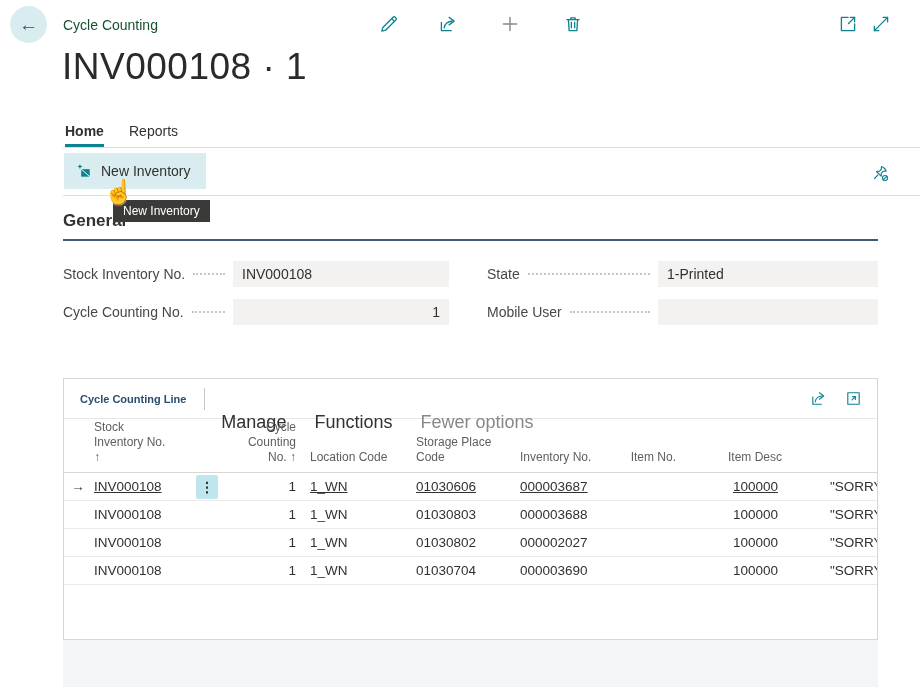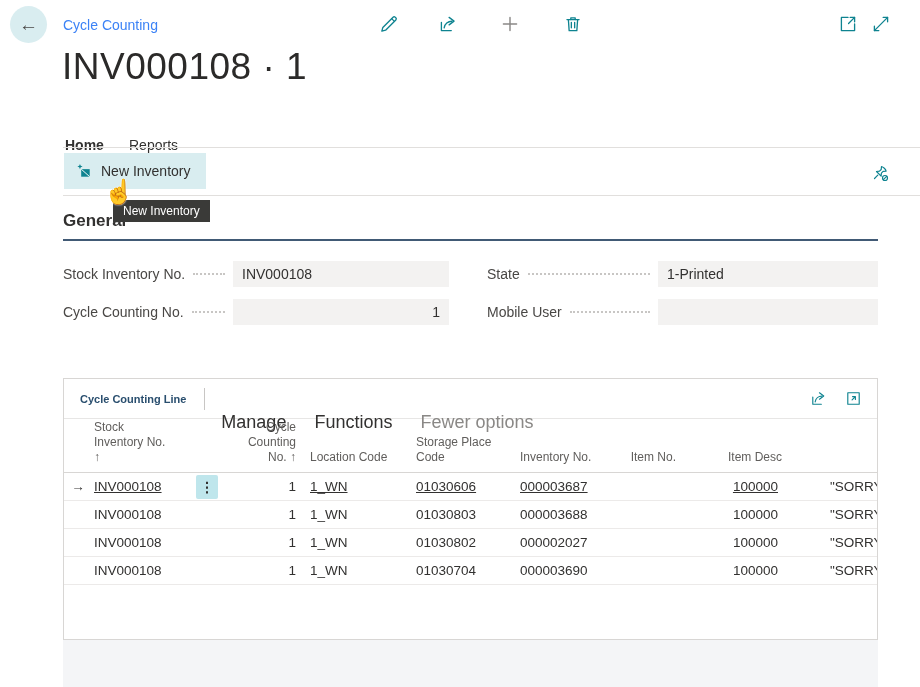--- a/index.html
+++ b/index.html
@@ -8,25 +8,25 @@
            font-family:"Liberation Sans", sans-serif; color:#323130; overflow:hidden; }
   .abs { position:absolute; }
   .iconbtn { position:absolute; width:24px; height:24px; display:flex;
              align-items:center; justify-content:center; cursor:pointer; }
   svg { display:block; }
 
   
   .back-circle { left:10px; top:6px; width:37px; height:37px; border-radius:50%;
                  background:#d9edf0; display:flex; align-items:center; justify-content:center;
                  font-size:19px; color:#4a4846; cursor:pointer; }
-  .app-title { left:63px; top:17px; font-size:14px; color:#3b82f6; }
+  .app-title { left:63px; top:17px; font-size:14px; color:#14532d; }
   .page-title { left:62px; top:46px; font-size:37px; font-weight:300; color:#2b2a29; letter-spacing:.5px; }
 
   
-  .tab { position:absolute; top:123px; font-size:14px; cursor:pointer; padding-bottom:5px;margin-top:14px; }
+  .tab { position:absolute; top:123px; font-size:14px; cursor:pointer; padding-bottom:5px; }
   .tab.active { font-weight:600; border-bottom:3px solid #0e8390; }
   .hline { position:absolute; height:1px; background:#e1dfdd; }
 
   
   .new-btn { left:64px; top:153px; height:36px; background:#d9edf0; display:flex;
              align-items:center; gap:8px; padding:0 16px 0 12px; font-size:14px; cursor:pointer; }
   .tooltip { left:113px; top:200px; background:#3a3a38; color:#fff; font-size:12px;
              padding:4px 10px; z-index:5; white-space:nowrap; }
   .cursor-glyph { left:104px; top:178px; font-size:24px; color:#3b3a39; z-index:6;
                   text-shadow:0 0 2px #fff; }

